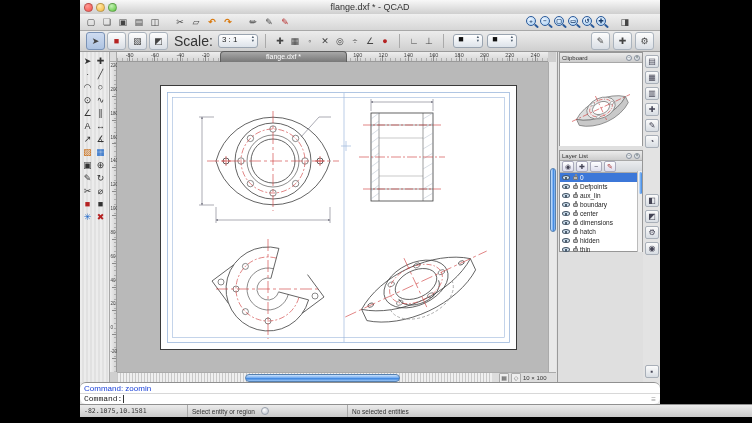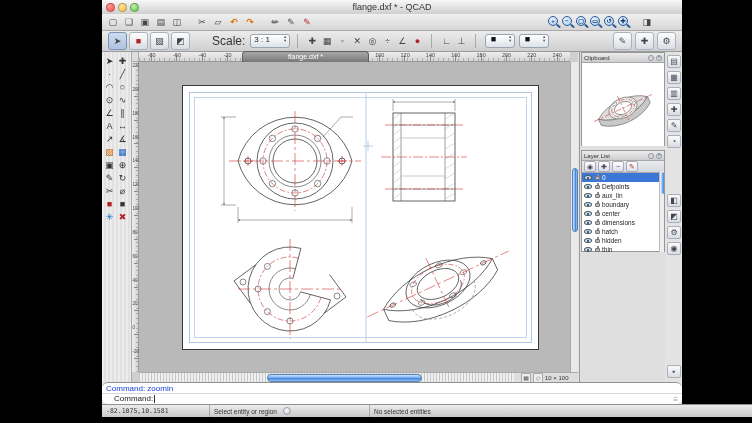--- a/index.html
+++ b/index.html
@@ -1,18 +1,18 @@
 <!DOCTYPE html>
 <html><head>
 <meta charset="utf-8">
 <style>
   html,body{margin:0;padding:0;background:#000;}
   .screen{position:relative;width:752px;height:423px;background:#000;overflow:hidden;
           font-family:"Liberation Sans",sans-serif;-webkit-font-smoothing:antialiased;}
-  .win{position:absolute;left:102px;top:0;width:580px;height:417px;background:#e3e3e3;
+  .win{position:absolute;left:80px;top:0;width:580px;height:417px;background:#e3e3e3;
        box-shadow:0 0 6px rgba(0,0,0,.6);font-size:8px;color:#222;}
 
   
   .titlebar{position:absolute;left:0;top:0;width:100%;height:14px;
     background:linear-gradient(#f8f8f8,#cfcfcf);border-bottom:1px solid #9a9a9a;
     display:flex;align-items:center;}
   .lights{display:flex;gap:3px;margin-left:4px;}
   .light{width:7px;height:7px;border-radius:50%;border:0.5px solid rgba(0,0,0,.25);}
   .light.r{background:radial-gradient(circle at 35% 30%,#ff9a94,#f5504a);}
   .light.y{background:radial-gradient(circle at 35% 30%,#ffe9a8,#f5b63c);}
@@ -39,21 +39,21 @@
     border:1.2px solid #2a5a9a;border-radius:50%;
     background:radial-gradient(circle at 35% 30%,#eaf4ff,#a4cbf0);
     font-size:6px;line-height:8px;text-align:center;color:#173a68;font-weight:bold;}
   .mag::after{content:"";position:absolute;width:5px;height:1.8px;background:#2a5a9a;
     right:-1px;bottom:1px;transform:rotate(40deg);border-radius:1px;}
 
   .tbtn2{width:17px;height:16px;font-size:9px;color:#444;border:1px solid #aab3bd;border-radius:3px;
     background:linear-gradient(#fdfdfd,#d9dee5);}
   .tbtn2.sel{border:1px solid #7a92b5;background:linear-gradient(#cfdcf0,#aec4e2);}
   .tbtn2.red::before{color:#b52222;}
-  .tb2 .lbl{font-size:12px;color:#333;margin:0 3px 0 20px;}
+  .tb2 .lbl{font-size:14px;color:#333;margin:0 3px 0 4px;}
   .combo{height:14px;border:1px solid #9aa4b0;border-radius:3px;display:flex;
     background:linear-gradient(#ffffff,#dde3ea);padding:0 3px;font-size:8px;min-width:40px;box-sizing:border-box;}
   .combo .ar{margin-left:auto;display:flex;flex-direction:column;line-height:3.5px;font-size:4.5px;color:#456;padding-left:3px;}
   .combo.sw{min-width:30px;margin-left:2px;}
   .swatch{width:8px;height:8px;font-size:9px;color:#111;line-height:8px;}
   .vsep{width:1px;height:14px;background:#aaa;margin:0 5px;}
   .tb2-right{margin-left:auto;display:flex;align-items:center;gap:3px;}
 
   
   .palette{position:absolute;left:0;top:52px;width:30px;height:330px;box-sizing:border-box;
@@ -139,21 +139,21 @@
   
   .rstrip{position:absolute;left:565px;top:52px;width:14px;height:330px;display:flex;flex-direction:column;align-items:center;padding-top:3px;box-sizing:border-box;}
   .sgroup{display:flex;flex-direction:column;gap:3px;}
   .sgroup2{margin-top:46px;}
   .sgroup3{margin-top:auto;margin-bottom:4px;}
   .sbtn{width:12px;height:11px;font-size:8px;color:#445;border:1px solid #a8afb8;border-radius:2px;background:linear-gradient(#fbfbfb,#d8dde3);}
 
   
   .cmd{position:absolute;left:0;top:382px;width:580px;height:22px;background:#fff;border-top:1px solid #909090;box-sizing:border-box;border-radius:6px;}
   .cmd-history{height:11px;line-height:11px;padding-left:4px;font-size:8px;color:#1a40d8;border-bottom:1px solid #d8d8d8;box-sizing:border-box;}
-  .cmd-input{height:11px;line-height:10px;padding-left:12px;font-size:8px;color:#222;position:relative;}
+  .cmd-input{height:11px;line-height:10px;padding-left:4px;font-size:8px;color:#222;position:relative;font-family:Liberation Mono, monospace;}
   .caret{display:inline-block;width:1px;height:8px;background:#333;vertical-align:middle;margin-left:1px;}
   .grip{position:absolute;right:4px;top:1px;font-size:8px;color:#999;}
 
   
   .status{position:absolute;left:0;top:404px;width:700px;height:13px;box-sizing:border-box;
     background:linear-gradient(#ececec,#c9c9c9);border-top:1px solid #909090;display:flex;align-items:center;}
   .scell{height:100%;display:flex;align-items:center;padding:0 4px;border-right:1px solid #aaa;box-sizing:border-box;
     font-family:"DejaVu Sans Mono",monospace;font-size:6.5px;color:#333;white-space:nowrap;}
   .scell.hint{font-family:"Liberation Sans",sans-serif;}
   .knob{width:8px;height:8px;border-radius:50%;border:1px solid #98a0ab;box-sizing:border-box;margin-left:6px;

